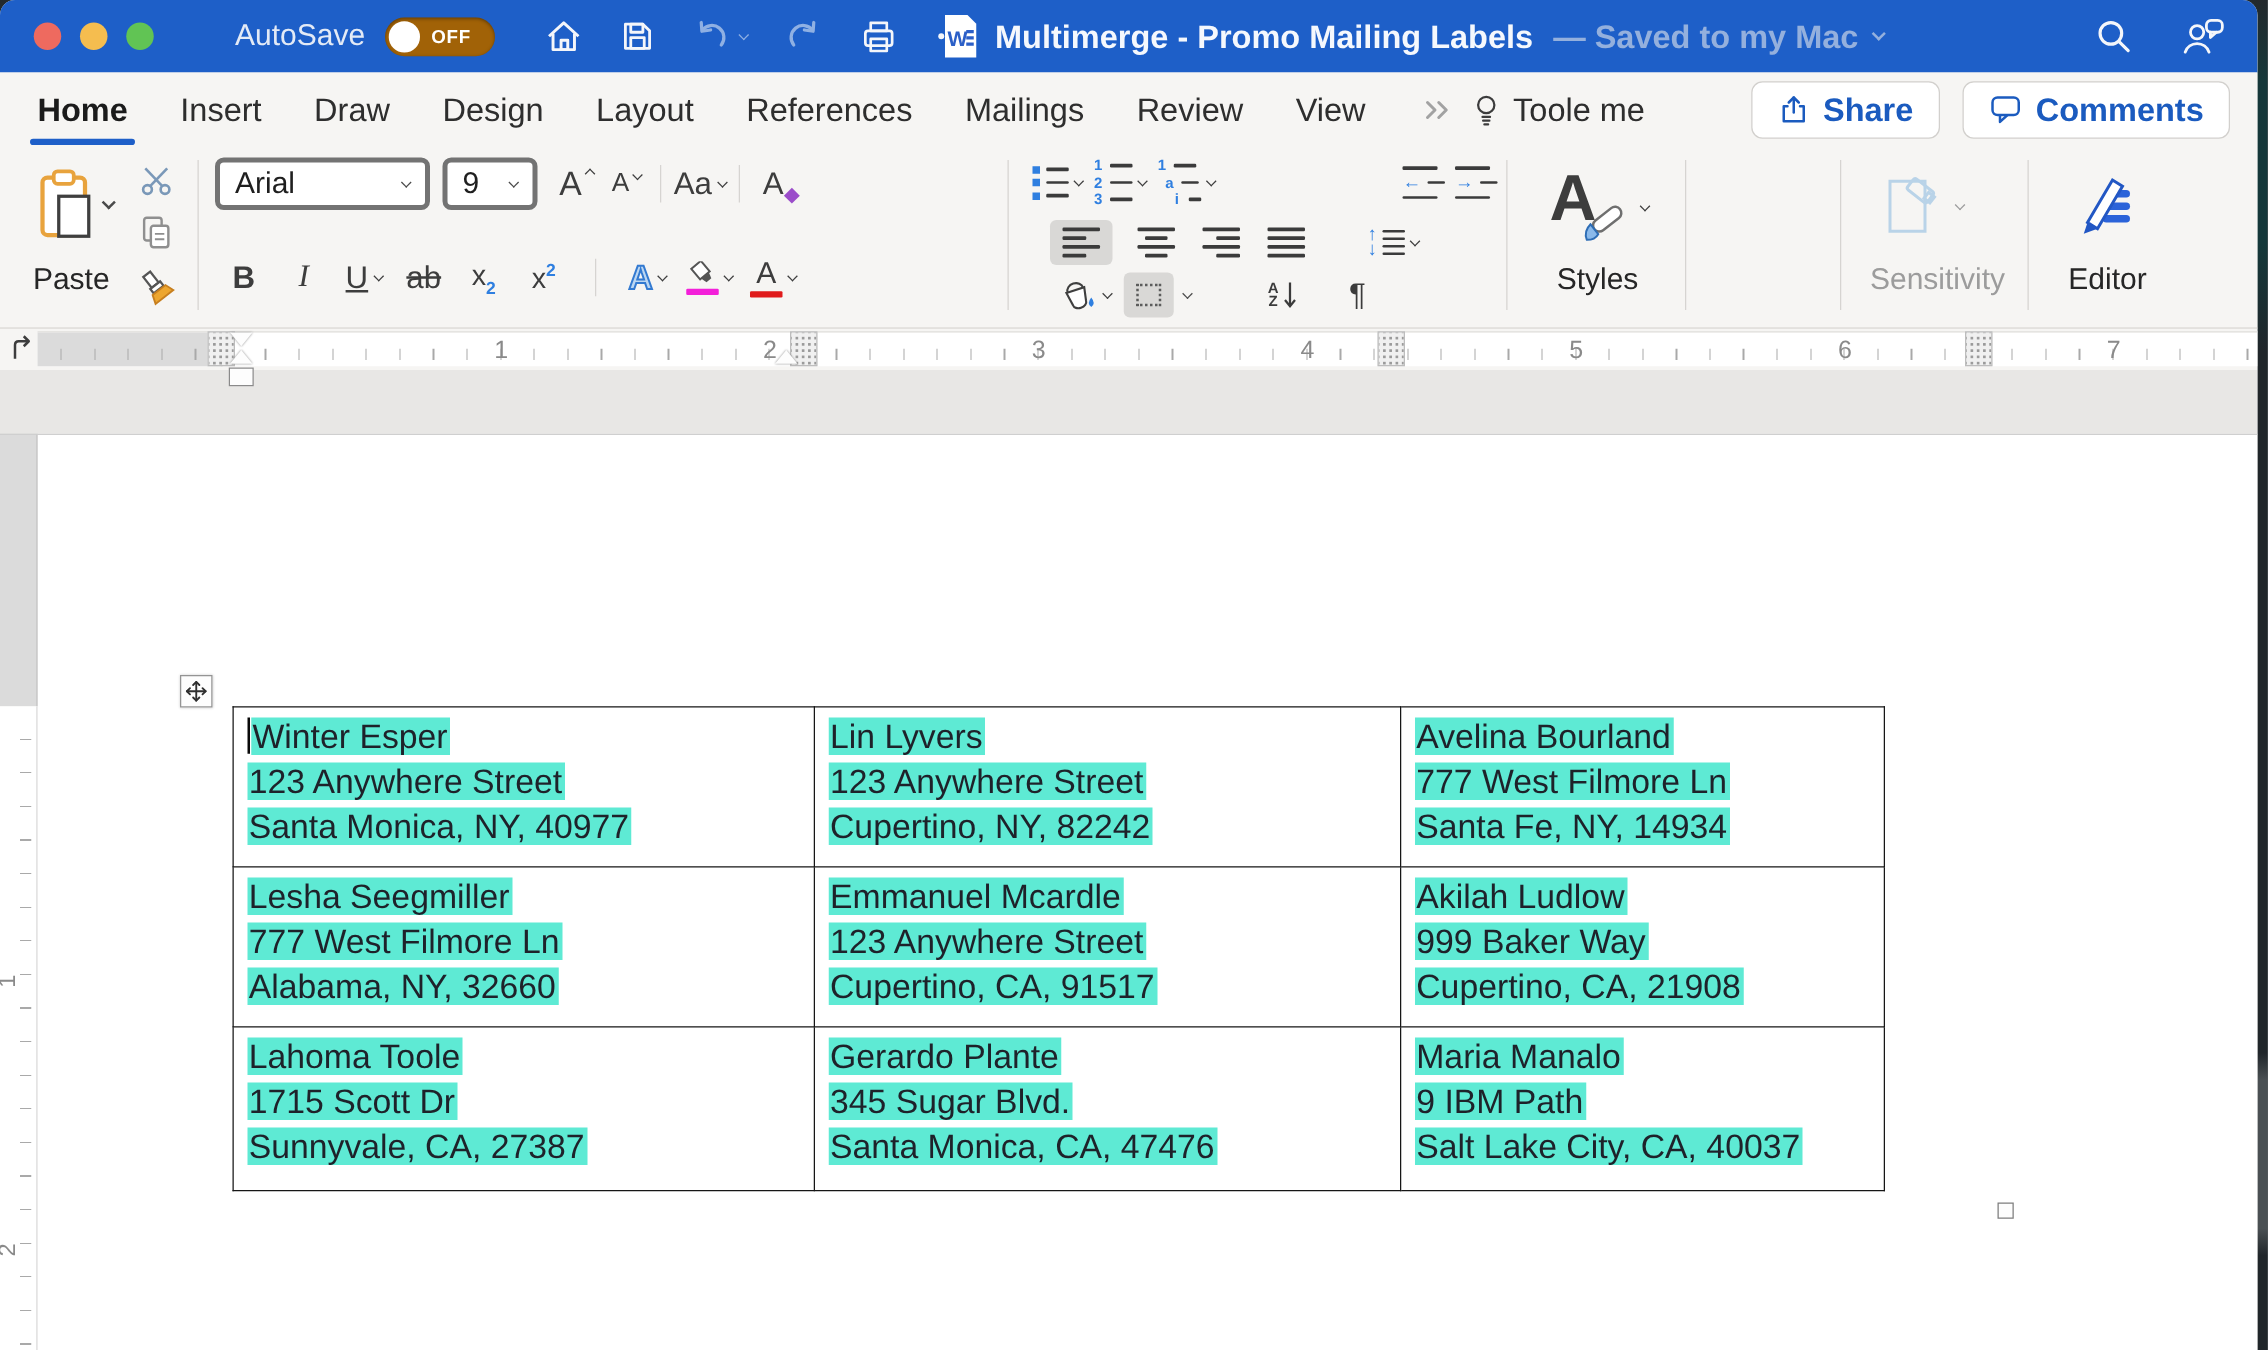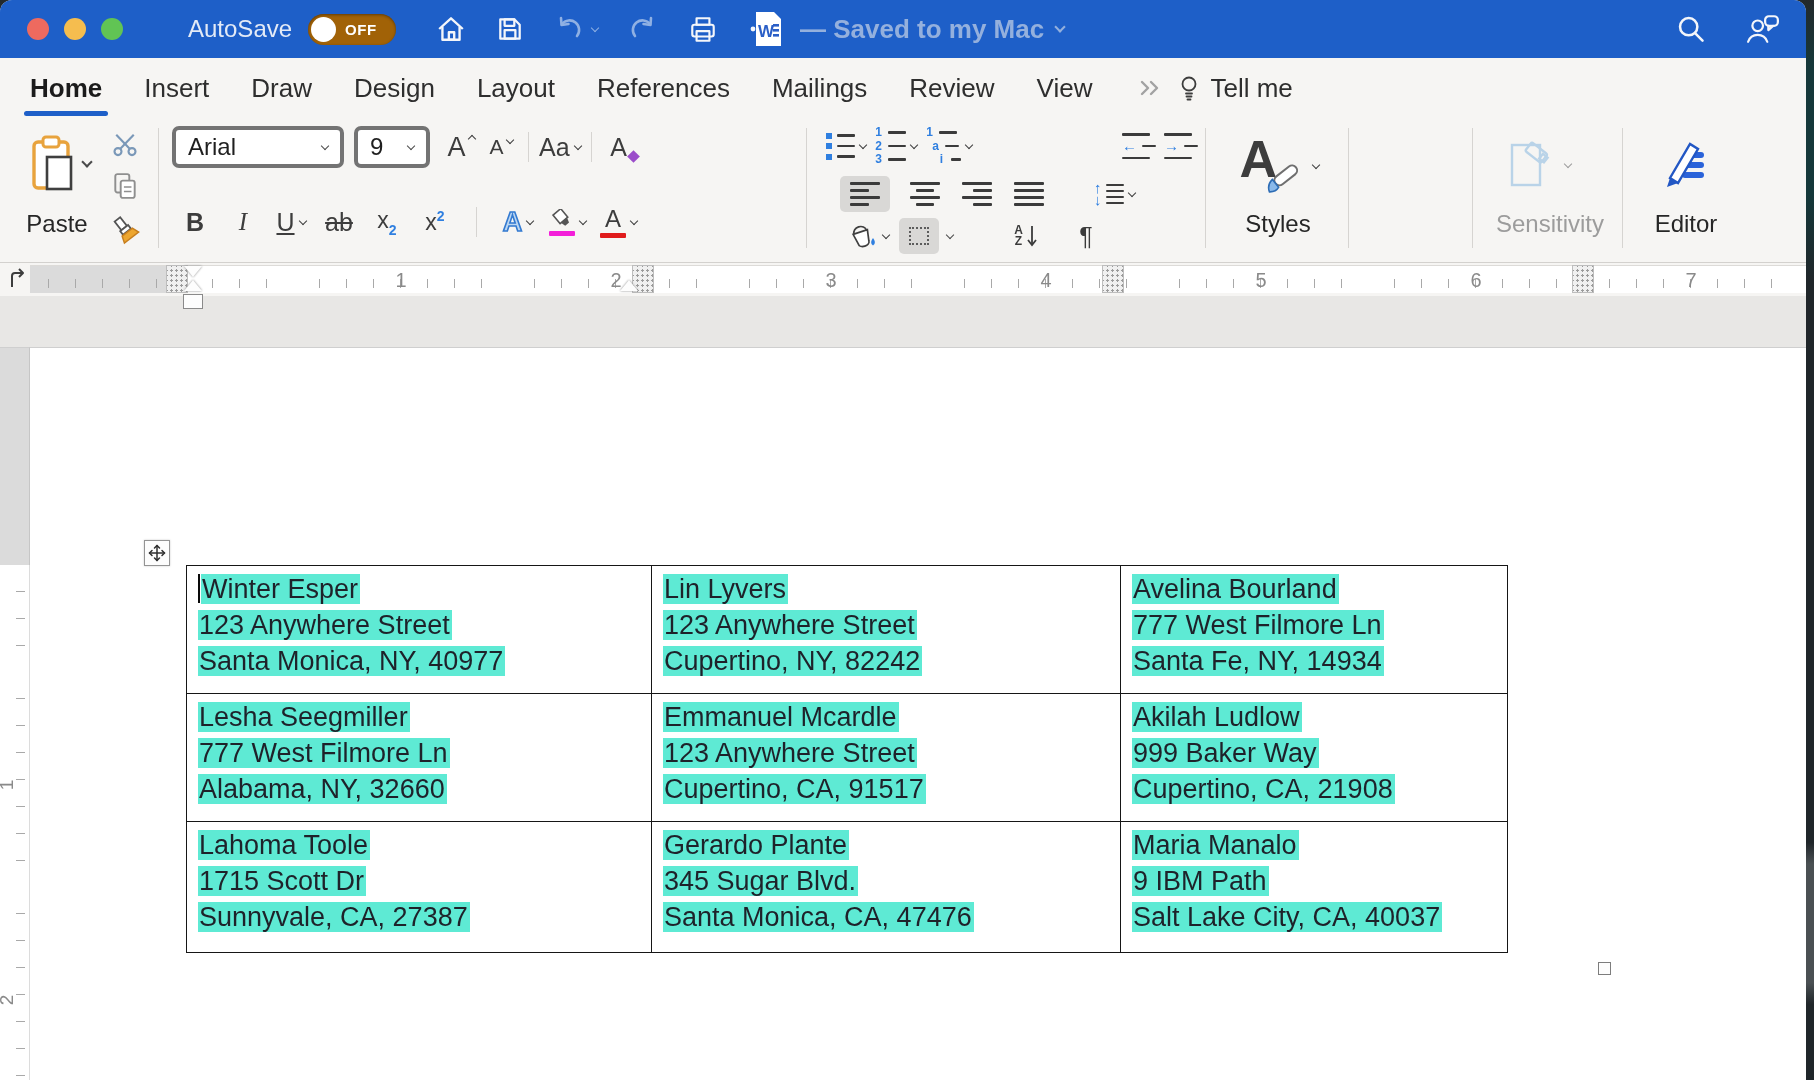--- a/index.html
+++ b/index.html
@@ -183,20 +183,21 @@
       </button>
     </div>
     <div class="doc-title">
       <svg width="32" height="38" viewBox="0 0 32 38">
           <path d="M4 2 H22 L29 9 V36 H4 Z" fill="#fff"></path>
           <text x="6" y="27" font-size="17" font-weight="bold" fill="#2b5fc7" font-family="Liberation Sans,sans-serif">W</text>
           <rect x="21" y="14" width="6" height="2.6" fill="#2b5fc7"></rect>
           <rect x="21" y="19" width="6" height="2.6" fill="#2b5fc7"></rect>
           <rect x="21" y="24" width="6" height="2.6" fill="#2b5fc7"></rect>
         </svg>
+      <span class="main">Multimerge - Promo Mailing Labels</span>
       <span class="sub">— Saved to my Mac</span>
       <span class="chev" style="color:#94b0dd"></span>
     </div>
     <div class="tb-right">
       <button class="tb-btn">
         <svg width="30" height="30" viewBox="0 0 26 26" fill="none" stroke="#f4f6fa" stroke-width="2.2" stroke-linecap="round">
             <circle cx="11" cy="11" r="7.5"></circle>
             <line x1="16.5" y1="16.5" x2="23" y2="23"></line>
           </svg>
       </button>
@@ -245,21 +246,38 @@
           <polyline points="4,4 10,10 4,16"></polyline>
           <polyline points="13,4 19,10 13,16"></polyline>
         </svg>
       <button class="tellme">
         <svg width="22" height="28" viewBox="0 0 22 28" fill="none" stroke="#3c3c3c" stroke-width="1.8" stroke-linecap="round">
             <circle cx="11" cy="10" r="6.5"></circle>
             <path d="M8 19.5 h6"></path>
             <path d="M8.5 22.5 h5"></path>
             <path d="M9.5 25.5 h3"></path>
           </svg>
-        <span>Tell me</span>
+        <span>Toole me</span>
+      </button>
+    </div>
+    <div class="tab-right">
+      <button class="pillbtn">
+        <svg width="26" height="26" viewBox="0 0 26 26" fill="none" stroke="#1b5bbf" stroke-width="2" stroke-linecap="round" stroke-linejoin="round">
+            <path d="M13 15 V3"></path>
+            <polyline points="9,7 13,3 17,7"></polyline>
+            <path d="M8 10 H5 V22 H21 V10 H18"></path>
+          </svg>
+        <span>Share</span>
+      </button>
+      <button class="pillbtn">
+        <svg width="28" height="26" viewBox="0 0 28 26" fill="none" stroke="#1b5bbf" stroke-width="2" stroke-linejoin="round">
+            <rect x="3" y="3" width="21" height="14" rx="4"></rect>
+            <path d="M9 17 v5.5 l6,-5.5"></path>
+          </svg>
+        <span>Comments</span>
       </button>
     </div>
   </div>
 
   <div class="ribbon">
 
     <div class="grp" style="left:16px;width:140px">
       <button class="rbtn" style="position:absolute;left:4px;top:6px;width:78px;height:80px">
         <svg width="48" height="58" viewBox="0 0 48 58">
             <rect x="6" y="7" width="34" height="46" rx="4" fill="#fff" stroke="#e8a33d" stroke-width="3.4"></rect>

